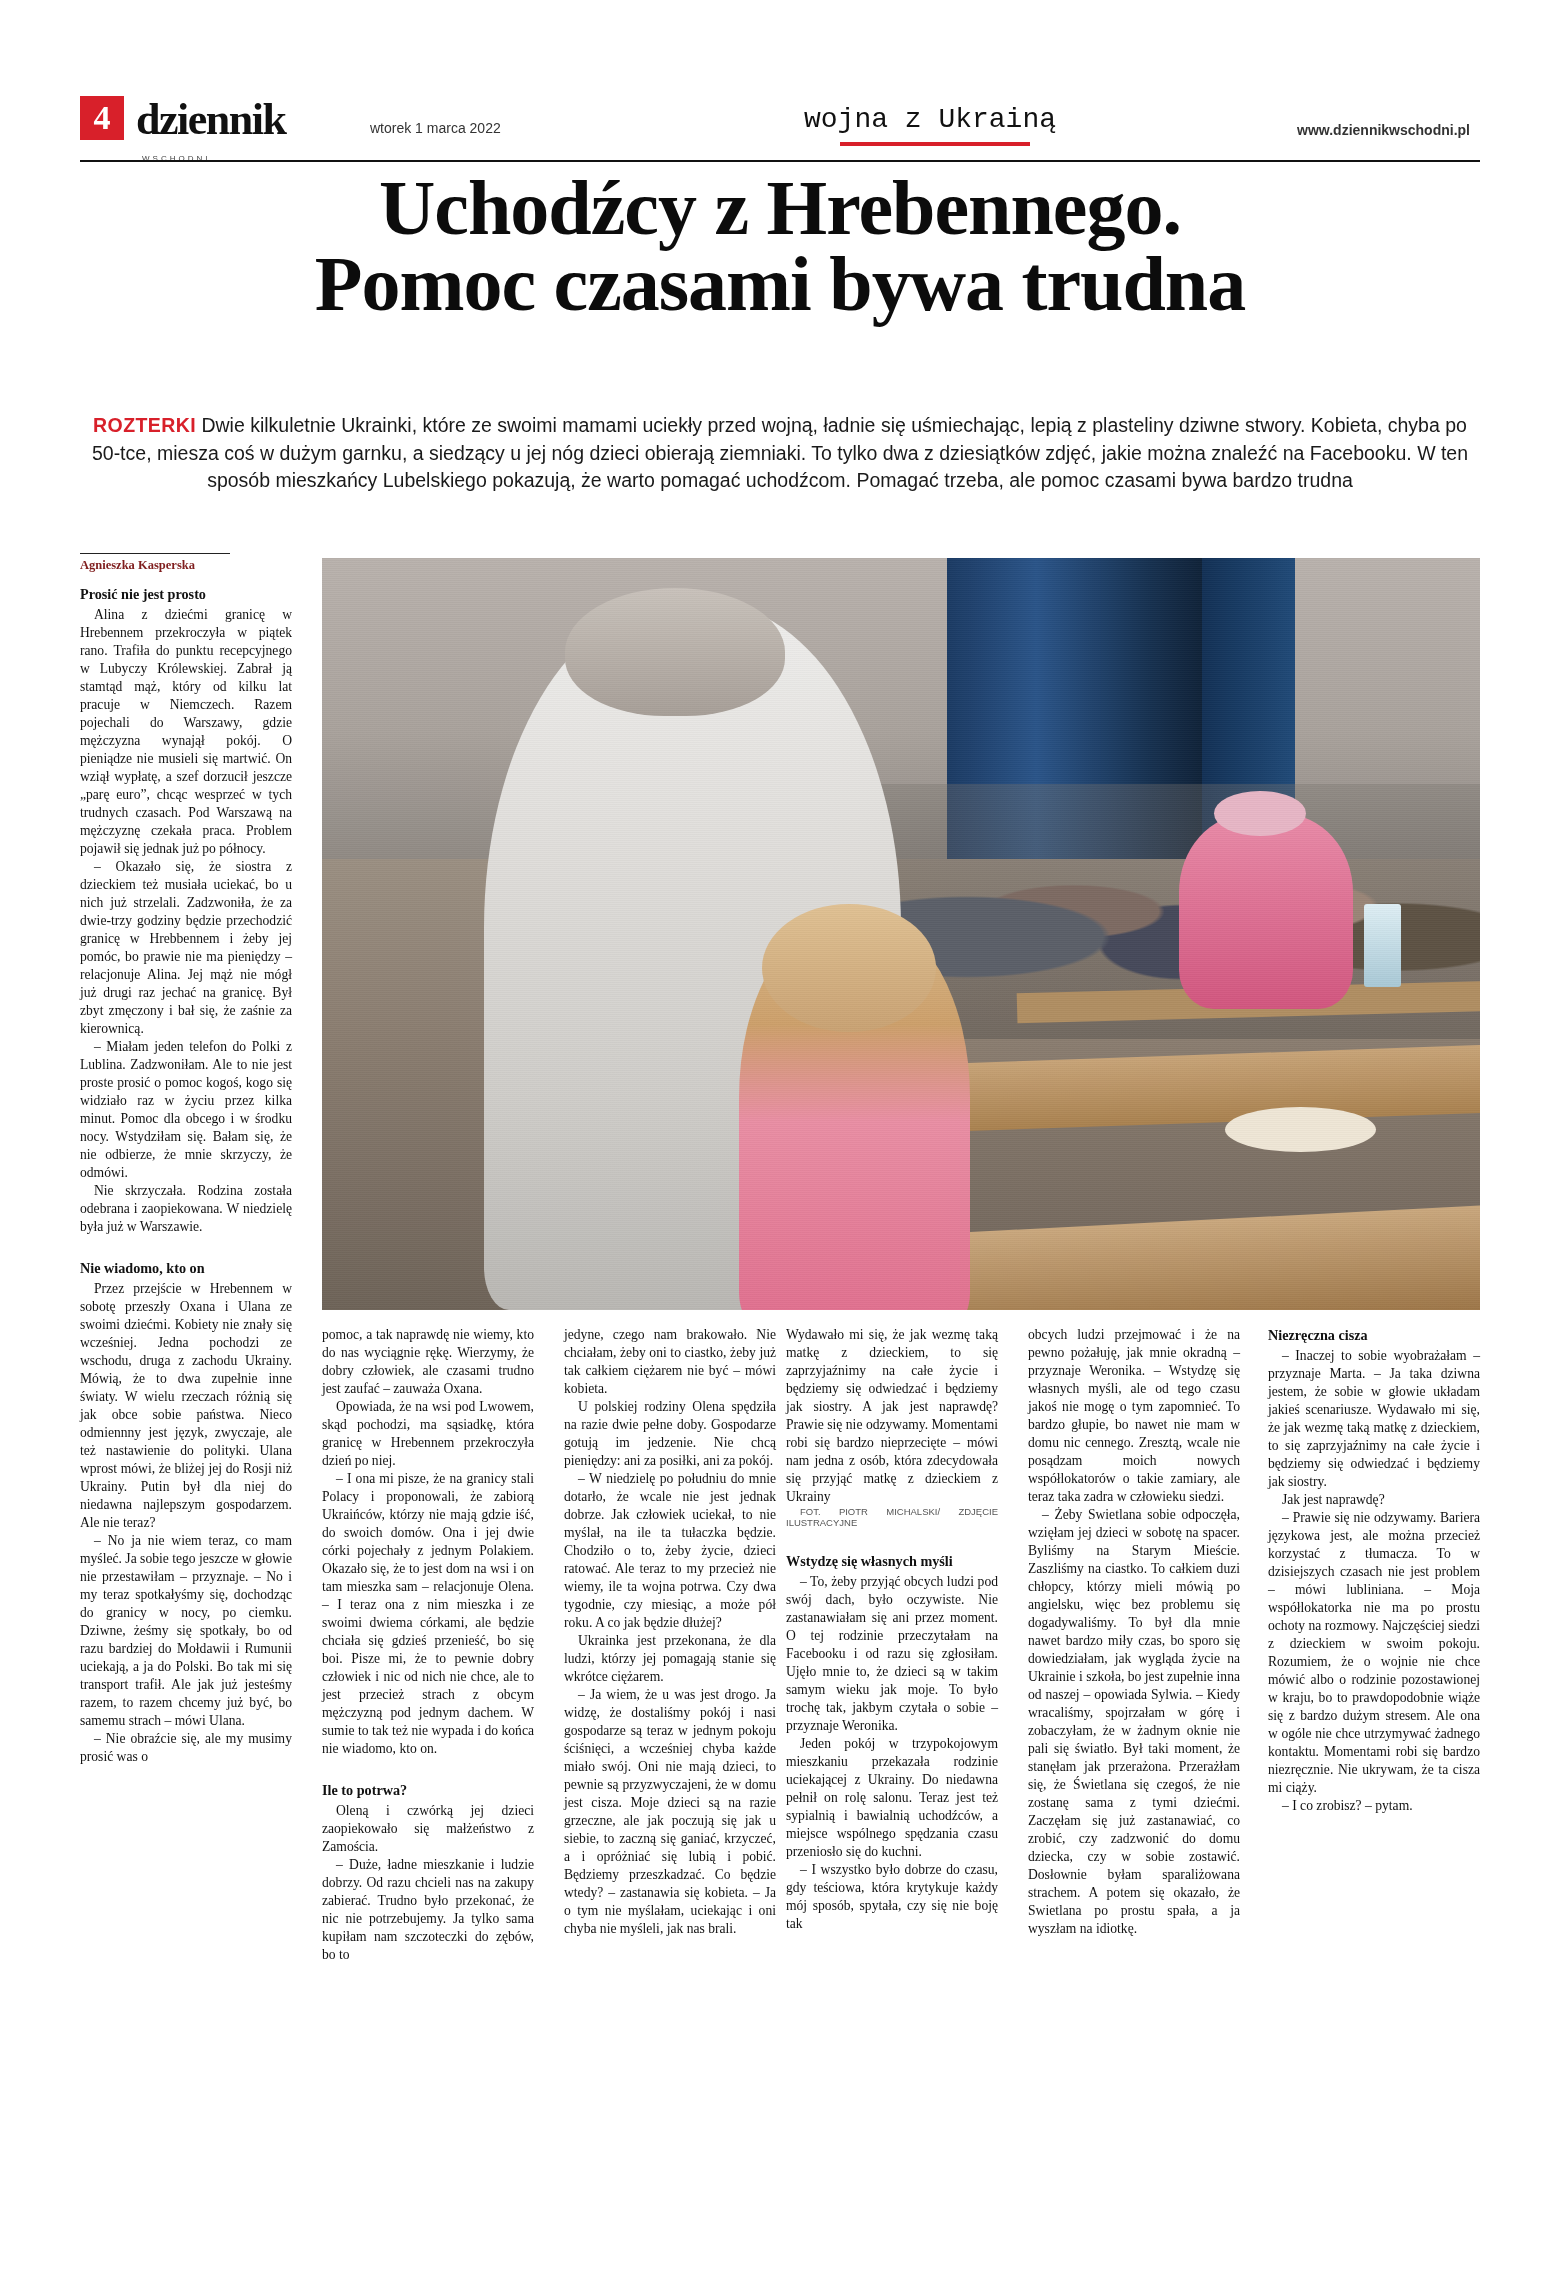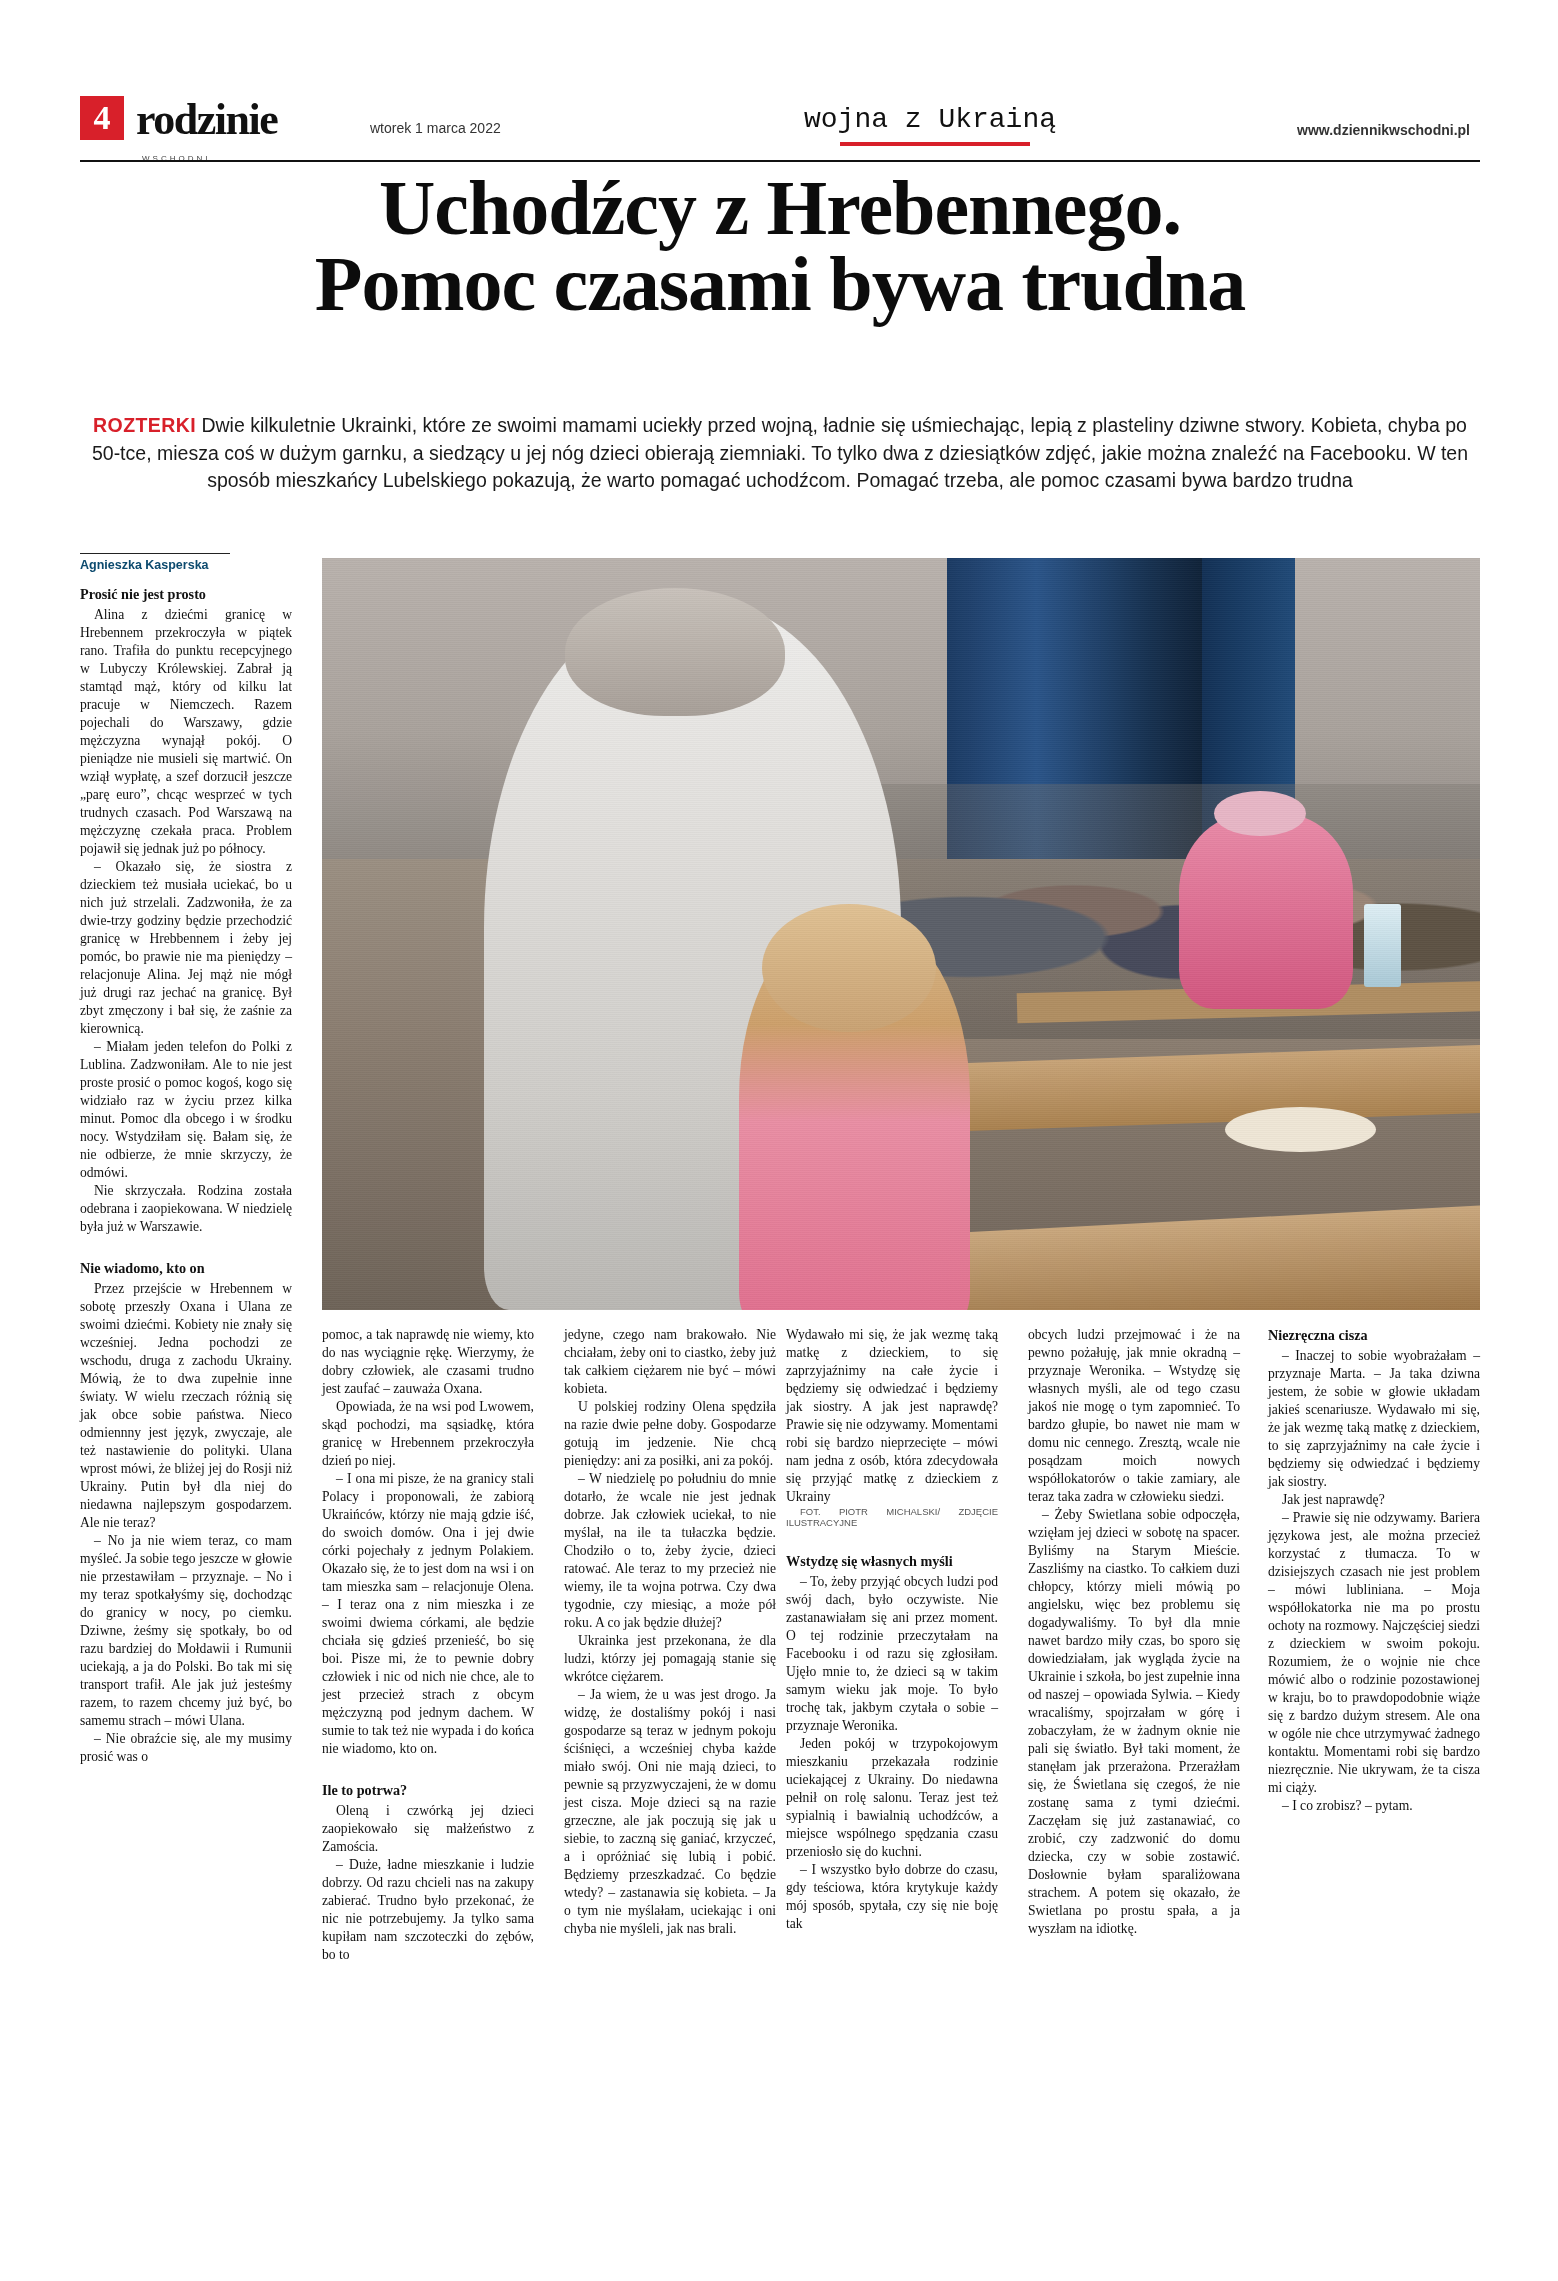--- a/index.html
+++ b/index.html
@@ -75,21 +75,21 @@
     color:#1a1a1a;
   }
   .lead .kicker{color:#d8202a;font-weight:bold;letter-spacing:0.4px;}
 
   
   .byline-wrap{
     position:absolute;left:80px;top:553px;width:212px;
   }
   .byline-rule{width:150px;height:1px;background:#222;margin-bottom:4px;}
   .byline{
-    font-family:Liberation Sans, sans-serif;font-size:12.5px;font-weight:bold;color:#0c4a6e;
+    font-family:Liberation Serif, serif;font-size:12.5px;font-weight:bold;color:#7f1d1d;
   }
 
   
   .photo{
     position:absolute;left:322px;top:558px;width:1158px;height:752px;
     background:#3b3f45;overflow:hidden;
   }
   .ph-wall{position:absolute;left:0;top:0;width:100%;height:42%;
     background:linear-gradient(180deg,#b9b2ad 0%,#a9a29c 55%,#8d8781 100%);}
   .ph-curtain{position:absolute;left:54%;top:0;width:22%;height:46%;
@@ -162,21 +162,21 @@
     color:#555;text-transform:uppercase;margin-top:6px;text-indent:0;
   }
 </style>
 </head>
 <body>
 
 <div class="page">
 
   <div class="masthead">
     <div class="pagenum-box">4</div>
-    <div class="logo">rodzinie</div>
+    <div class="logo">dziennik</div>
     <div class="logo-sub">WSCHODNI</div>
     <div class="issue-date">wtorek 1 marca 2022</div>
     <div class="section-title">wojna z Ukrainą</div>
     <div class="section-rule"></div>
     <div class="site-url">www.dziennikwschodni.pl</div>
   </div>
   <div class="masthead-rule"></div>
 
   <div class="headline">
     <span class="l1">Uchodźcy z Hrebennego.</span>

